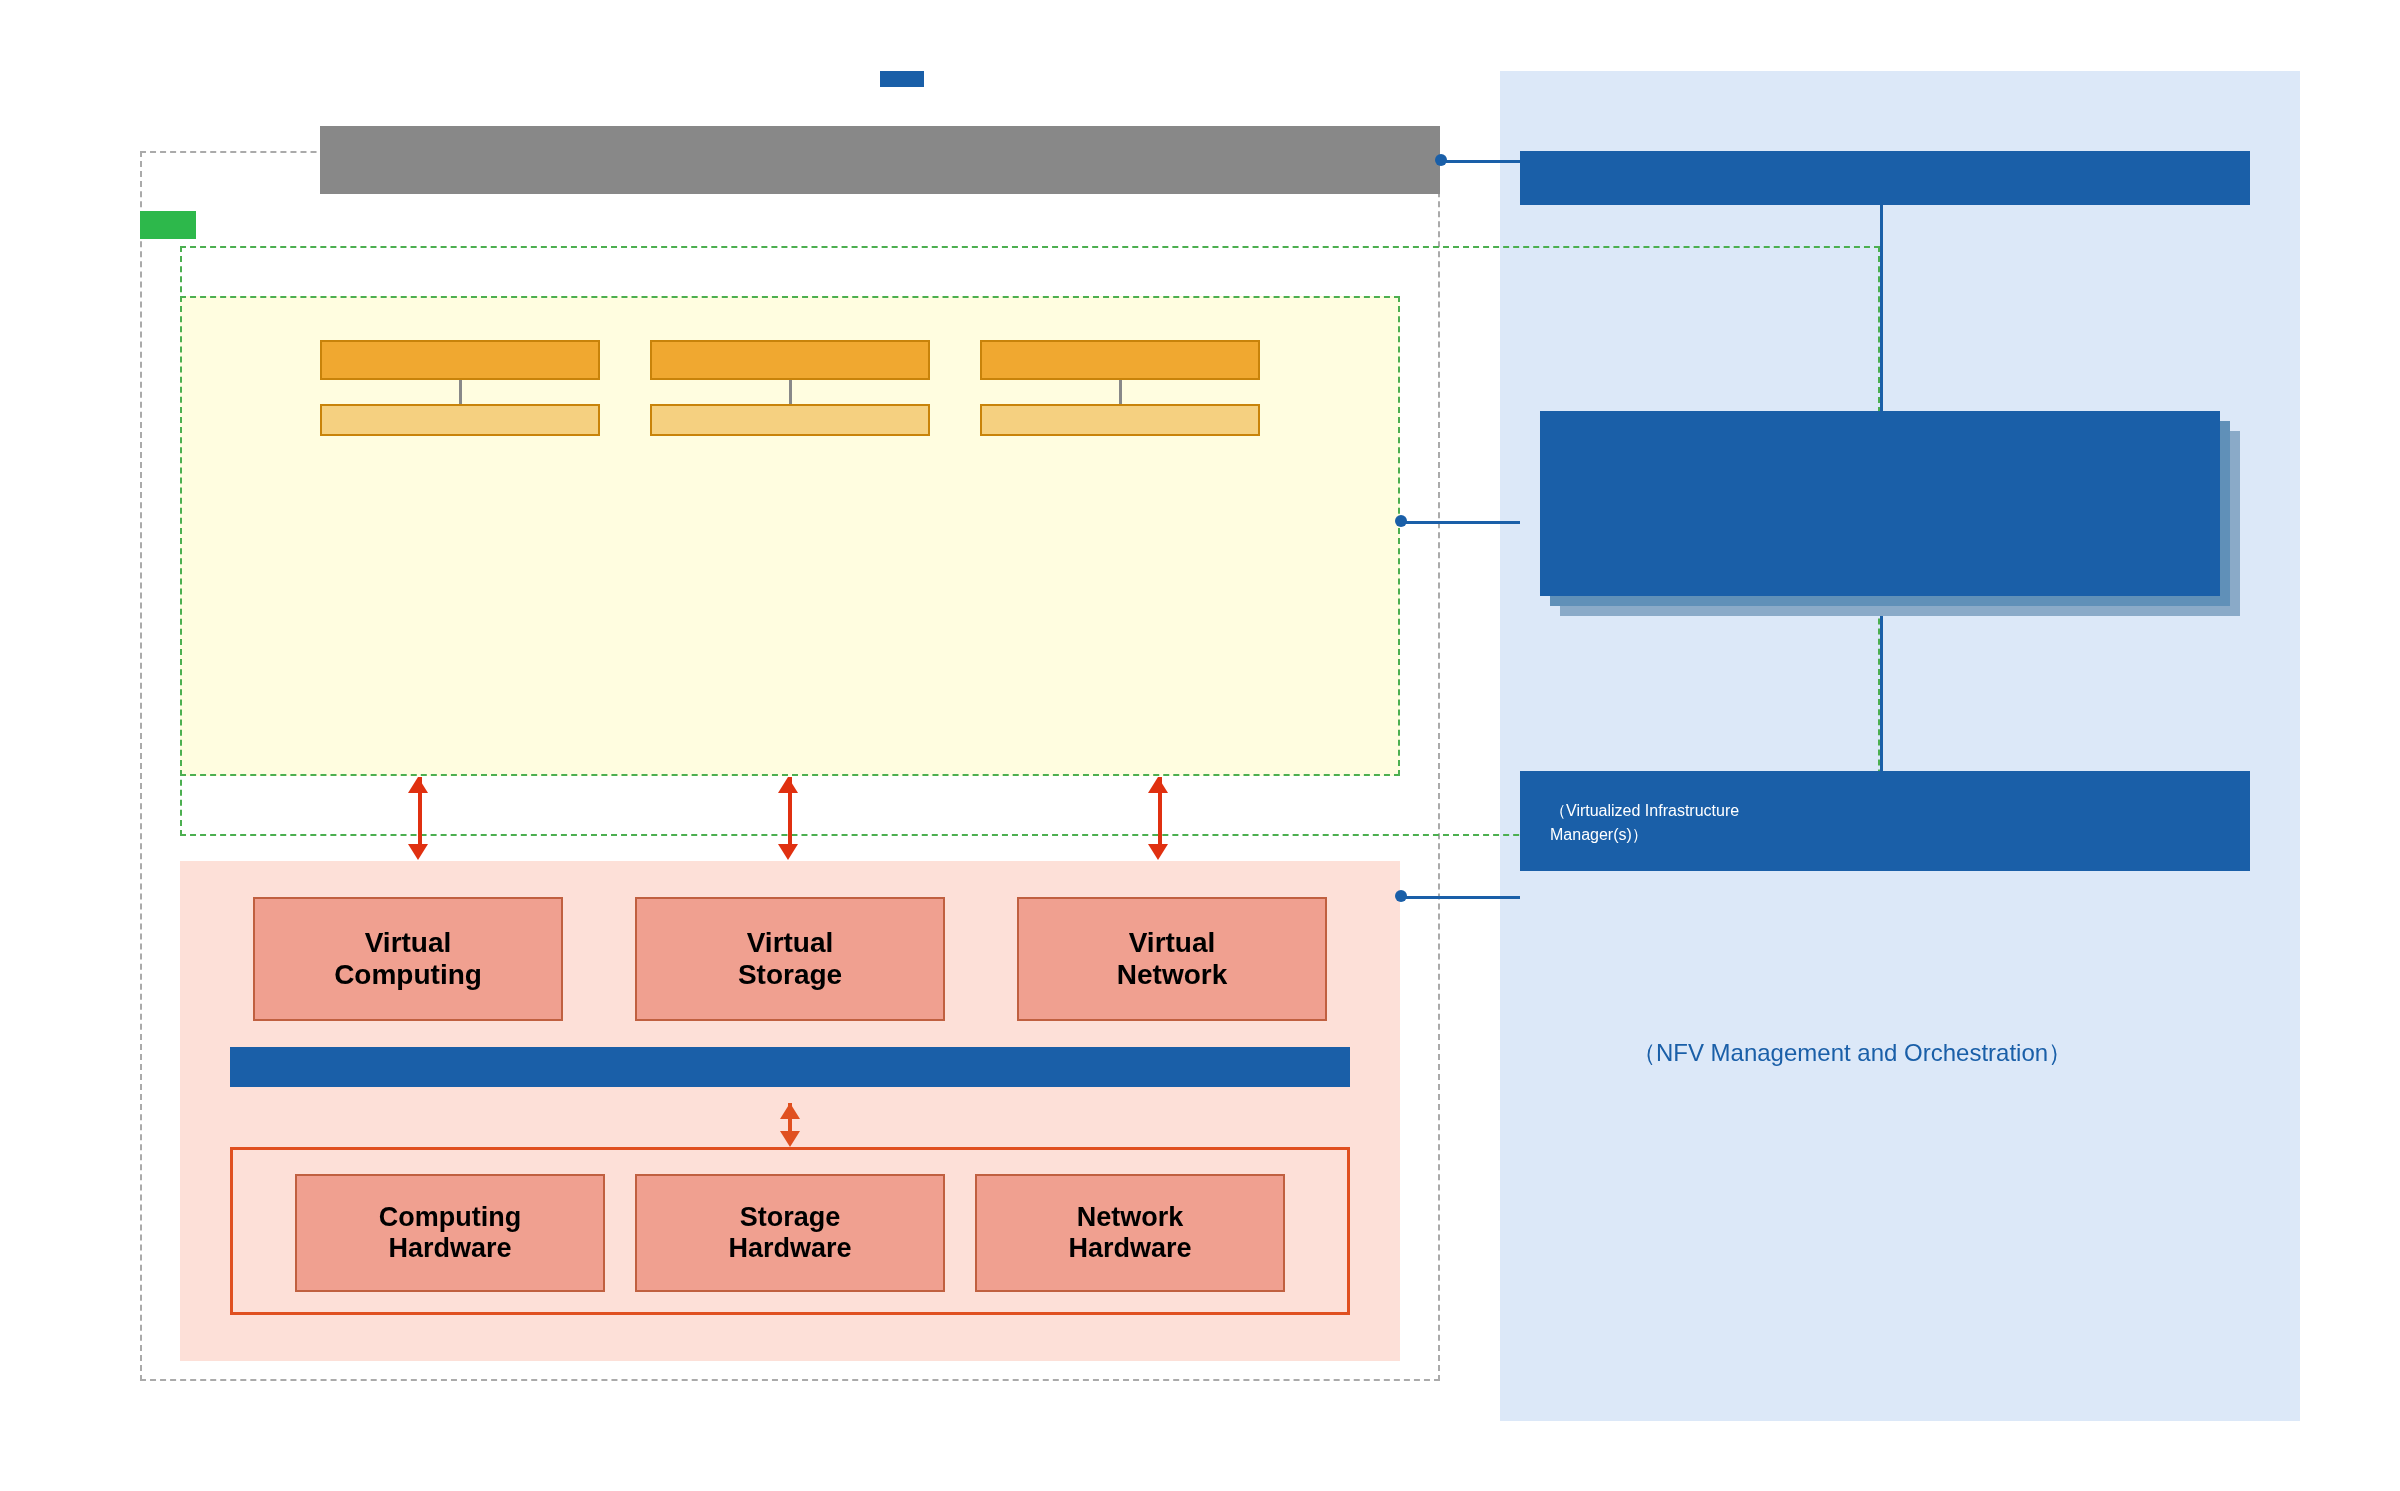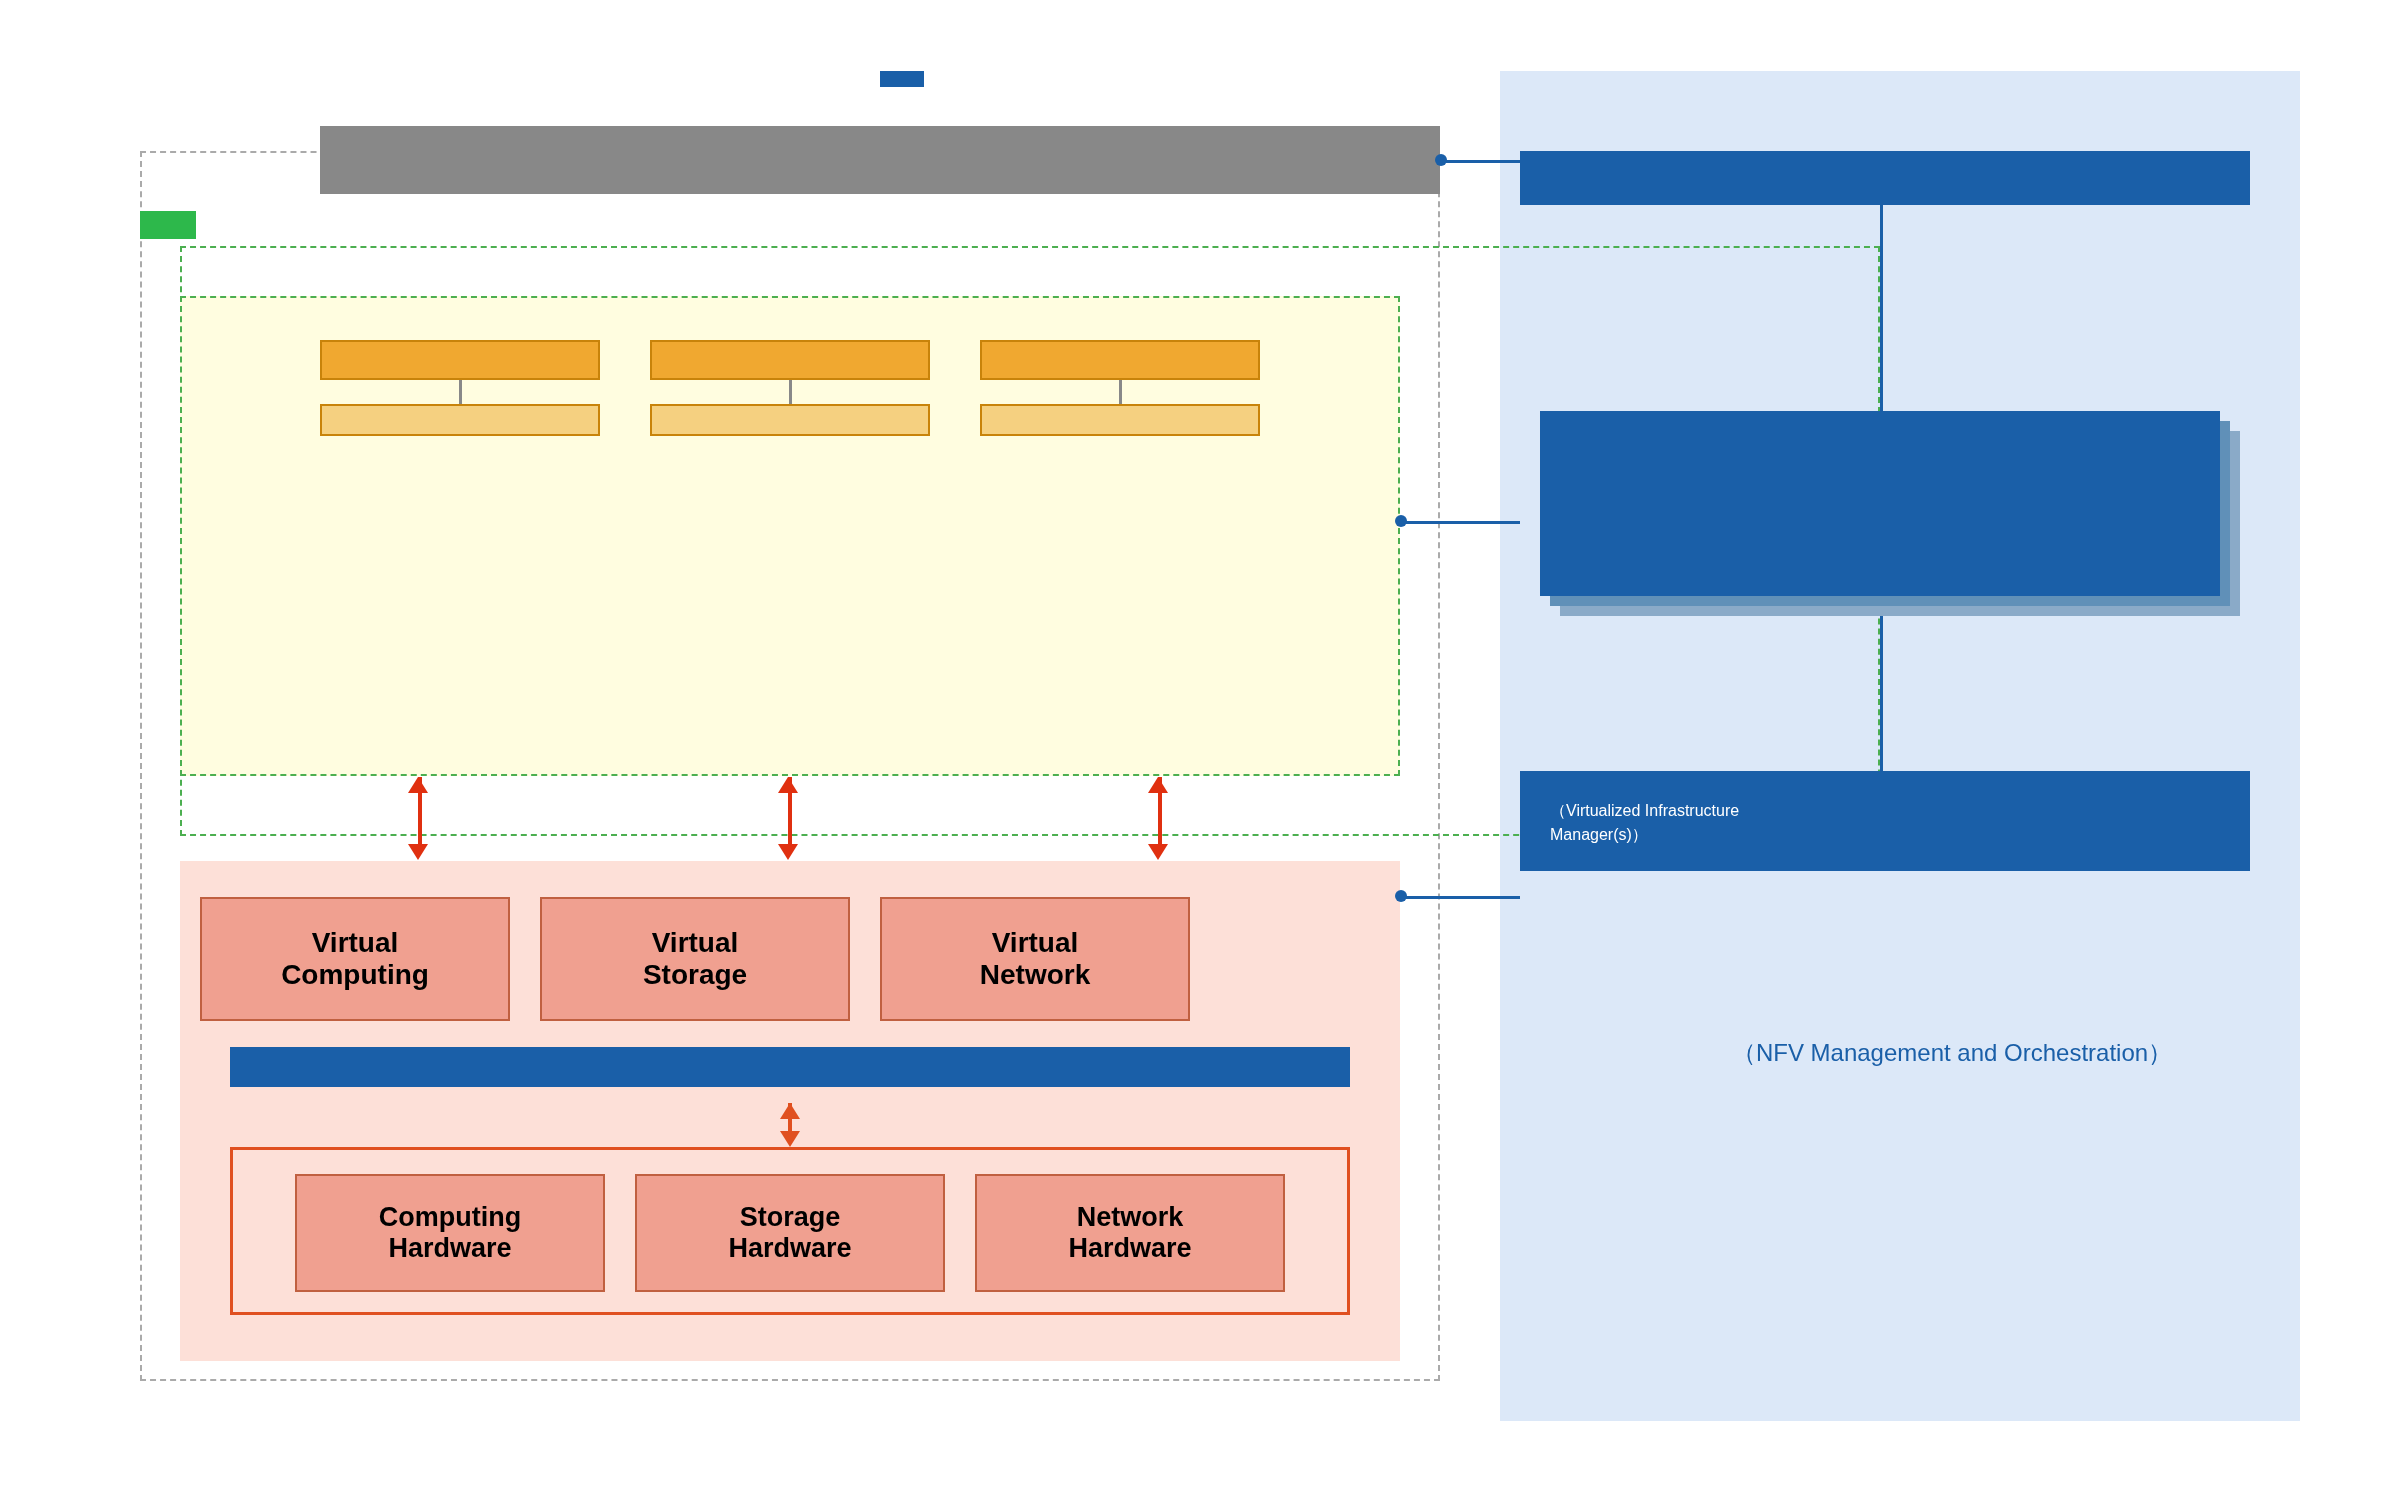--- a/index.html
+++ b/index.html
@@ -93,21 +93,21 @@
   <div style="position:absolute;top:706px;left:1058px;width:4px;height:70px;background:#e03010;z-index:15;"></div>
   <div style="position:absolute;top:773px;left:1048px;width:0;height:0;border-left:10px solid transparent;border-right:10px solid transparent;border-top:16px solid #e03010;z-index:16;"></div>
   <div style="position:absolute;top:706px;left:1048px;width:0;height:0;border-left:10px solid transparent;border-right:10px solid transparent;border-bottom:16px solid #e03010;z-index:16;"></div>
 
   <div style="position:absolute;top:790px;left:80px;width:1220px;height:500px;background:#fde0d8;z-index:5;">
     <div style="display:flex;align-items:baseline;gap:18px;padding:18px 20px 8px 20px;">
       <span style="font-size:30px;font-weight:bold;color:#e05020;"></span>
       <span style="font-size:23px;color:#444;"></span>
     </div>
 
-    <div style="display:flex;gap:30px;padding:10px 20px;justify-content:flex-start;">
+    <div style="display:flex;gap:30px;padding:10px 73px;justify-content:space-between;">
       <div style="background:#f0a090;border:2px solid #c06040;font-size:28px;font-weight:bold;text-align:center;padding:28px 0;width:310px;">Virtual<br>Computing</div>
       <div style="background:#f0a090;border:2px solid #c06040;font-size:28px;font-weight:bold;text-align:center;padding:28px 0;width:310px;">Virtual<br>Storage</div>
       <div style="background:#f0a090;border:2px solid #c06040;font-size:28px;font-weight:bold;text-align:center;padding:28px 0;width:310px;">Virtual<br>Network</div>
     </div>
 
     <div style="background:#1a5fa8;color:#fff;font-size:28px;font-weight:bold;text-align:center;padding:20px;margin:16px 50px;display:flex;justify-content:center;align-items:center;gap:30px;">
       <span></span>
       <span style="font-size:20px;font-weight:normal;"></span>
     </div>
 
@@ -142,21 +142,21 @@
       <span style="font-size:40px;font-weight:bold;"></span>
     </div>
   </div>
 
   <div style="position:absolute;top:700px;left:1420px;width:730px;background:#1a5fa8;color:#fff;padding:24px 30px;z-index:10;">
     <span style="font-size:20px;display:block;margin-bottom:4px;"></span>
     <div style="font-size:44px;font-weight:bold;"></div>
     <div style="font-size:16px;line-height:1.5;">（Virtualized Infrastructure<br>Manager(s)）</div>
   </div>
 
-  <div style="position:absolute;top:960px;left:1452px;width:800px;text-align:center;z-index:10;">
+  <div style="position:absolute;top:960px;left:1352px;width:800px;text-align:center;z-index:10;">
     <div style="font-size:42px;font-weight:bold;color:#1a5fa8;margin-bottom:6px;"></div>
     <div style="font-size:24px;color:#1a5fa8;margin-bottom:30px;">（NFV Management and Orchestration）</div>
   </div>
 
   <div style="position:absolute;top:89px;left:1340px;width:80px;height:3px;background:#1a5fa8;z-index:20;"></div>
 
   <div style="position:absolute;top:83px;left:1335px;width:12px;height:12px;background:#1a5fa8;border-radius:50%;z-index:21;"></div>
 
   <div style="position:absolute;top:450px;left:1300px;width:120px;height:3px;background:#1a5fa8;z-index:20;"></div>
   <div style="position:absolute;top:444px;left:1295px;width:12px;height:12px;background:#1a5fa8;border-radius:50%;z-index:21;"></div>

